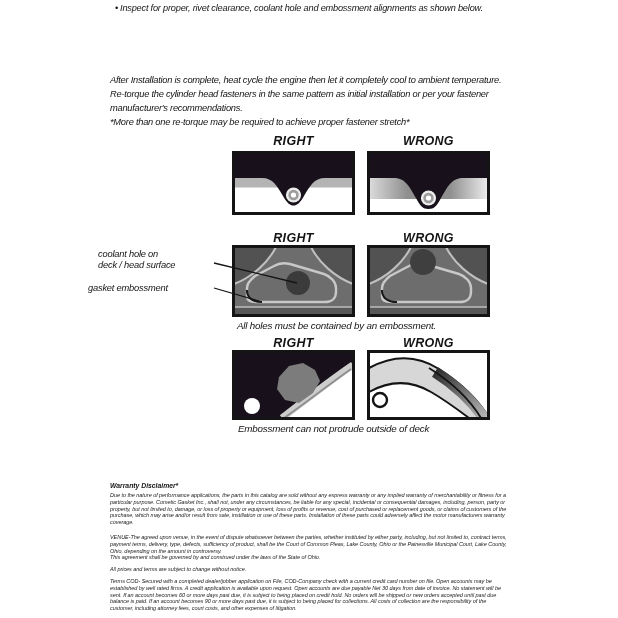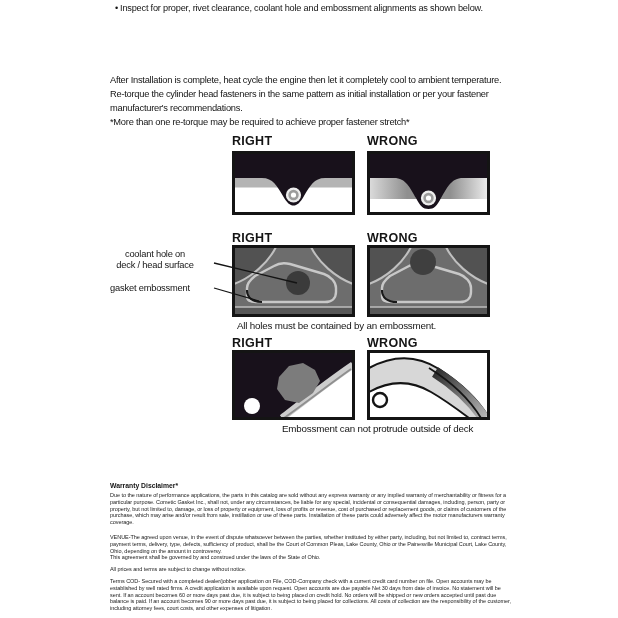--- a/index.html
+++ b/index.html
@@ -1,40 +1,40 @@
 <!DOCTYPE html>
 <html><head>
 <meta charset="utf-8">
 <style>
   html,body{margin:0;padding:0;background:#ffffff;}
   .page{position:relative;width:618px;height:618px;background:#ffffff;overflow:hidden;
-        font-family:"Liberation Sans",sans-serif;color:#141414;}
+        font-family:"Liberation Sans",sans-serif;color:#141414;font-style:italic;}
   .abs{position:absolute;}
 
   .bullet-line{left:115px;top:3px;width:400px;font-size:9.2px;letter-spacing:-0.2px;}
   .bullet-line .bdot{margin-right:2px;}
   .heading{left:110px;top:24px;font-size:13px;font-weight:bold;letter-spacing:-0.2px;}
   .body-par{left:110px;width:403px;font-size:9.3px;line-height:14px;letter-spacing:-0.25px;margin:0;}
   .p1{top:41px;}
   .p2{top:73px;}
   .note{top:115px;}
 
-  .fig-label{width:123px;font-size:12.5px;font-weight:bold;letter-spacing:0.3px;}
+  .fig-label{width:123px;text-align:center;font-size:12.5px;font-weight:bold;letter-spacing:0.3px;}
   .col-right{left:232px;} .col-wrong{left:367px;}
   .row1-label{top:134px;} .row2-label{top:231px;} .row3-label{top:336px;}
   .panel{display:block;}
   .panel-r1{top:151px;width:123px;height:64px;}
   .panel-r2{top:245px;width:123px;height:72px;}
   .panel-r3{top:350px;width:123px;height:70px;}
   .caption{font-size:9.8px;letter-spacing:-0.2px;line-height:11px;}
   .cap1{left:236px;top:220px;}
   .cap2{left:237px;top:320px;}
-  .cap3{left:238px;top:423px;width:230px;margin-left:44px;}
+  .cap3{left:238px;top:423px;width:230px;}
 
-  .side-label{font-size:9.3px;letter-spacing:-0.2px;line-height:11px;text-align:center;}
+  .side-label{font-size:9.3px;letter-spacing:-0.2px;line-height:11px;text-align:left;}
   .coolant-label{left:98px;top:249px;width:114px;}
   .emboss-label{left:88px;top:283px;width:124px;}
   .leader-overlay{left:108px;top:240px;width:200px;height:80px;pointer-events:none;}
 
   .w-title{left:110px;top:482px;font-size:6.8px;font-weight:bold;}
   .w-par{left:110px;width:401px;font-size:5.5px;line-height:6.8px;letter-spacing:-0.05px;color:#222222;}
   .wp1{top:492px;}
   .wp2{top:534px;}
   .wp3{top:566px;}
   .wp4{top:578px;}

